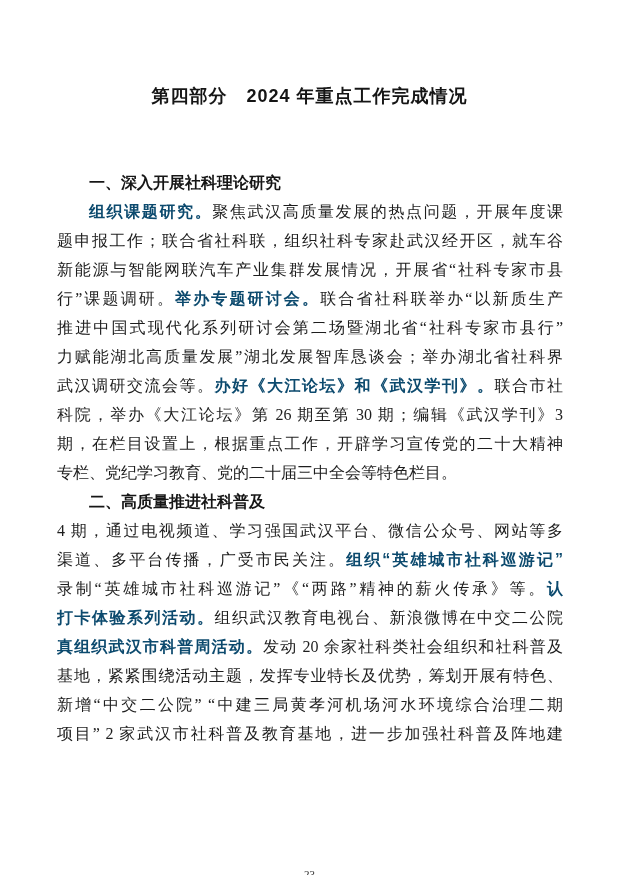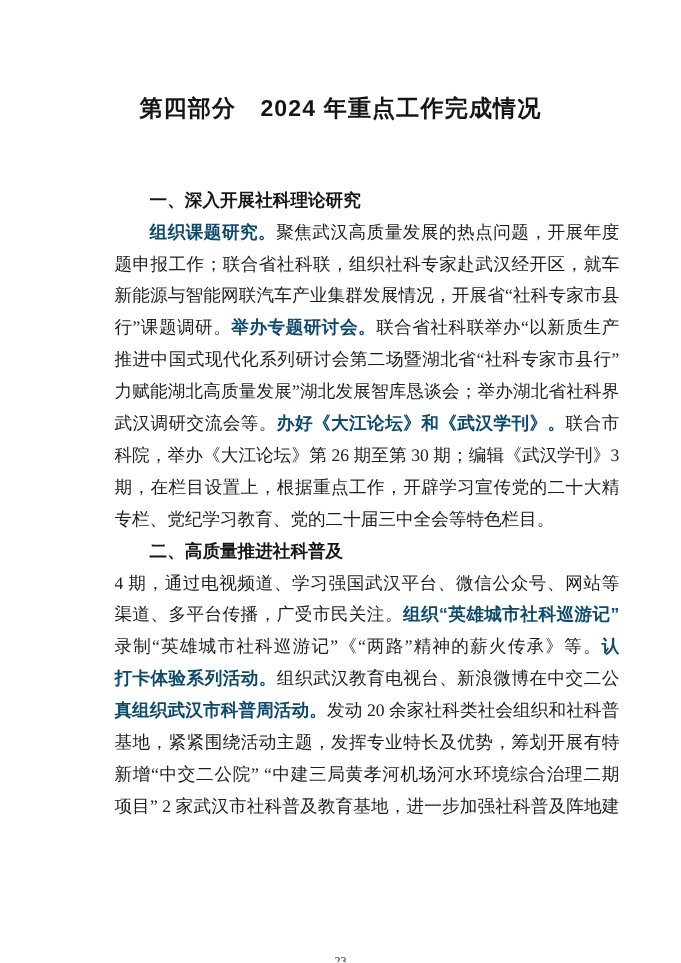--- a/index.html
+++ b/index.html
@@ -13,40 +13,39 @@
   }
   .doc-title {
     position: absolute;
     top: 84px;
     left: 0;
     width: 100%;
     margin: 0;
     text-align: center;
     font-family: "Liberation Sans", "DejaVu Sans", sans-serif;
     font-weight: 700;
-    font-size: 21px;
+    font-size: 18px;
     letter-spacing: 1px;
     color: #151515;
   }
   .doc-body {
     position: absolute;
     top: 168px;
     left: 57px;
     width: 506px;
   }
   .line {
     height: 29px;
     line-height: 29px;
     font-size: 16px;
     font-family: "Liberation Serif", "DejaVu Serif", serif;
     text-align: justify;
     text-align-last: justify;
     overflow: hidden;
     color: #1d1d1d;
-    margin-left: 47px;
   }
   .line.last { text-align-last: left; }
   .line.indent { text-indent: 32px; }
   .line.heading {
     font-family: "Liberation Sans", "DejaVu Sans", sans-serif;
     font-weight: 700;
     text-align-last: left;
     text-indent: 32px;
     color: #161616;
   }

